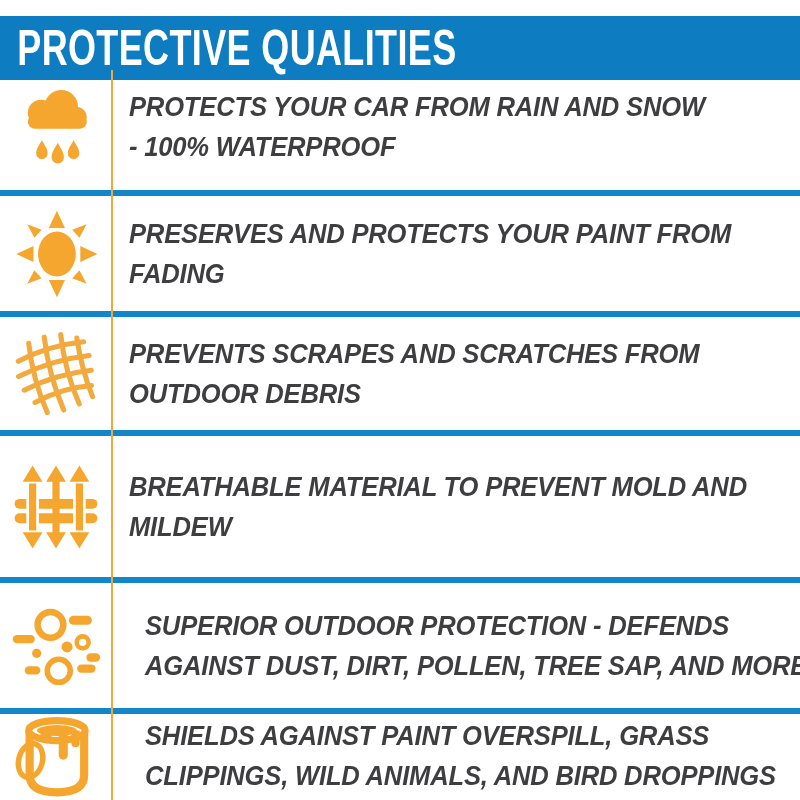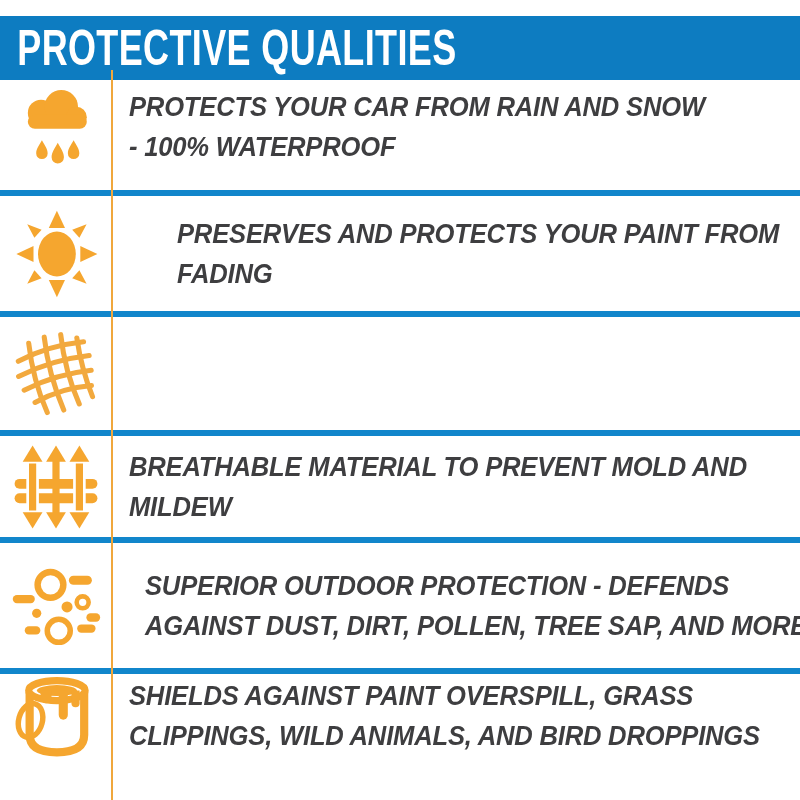--- a/index.html
+++ b/index.html
@@ -12,25 +12,25 @@
     background:#0d7cc1; display:flex; align-items:center; z-index:2;
   }
   .header .title {
     margin:0; padding-left:24px; color:#ffffff; font-size:50px; font-weight:bold;
     white-space:nowrap; transform:scaleX(0.72); transform-origin:left center;
     letter-spacing:0.5px;
   }
   .rows { position:absolute; top:64px; left:0; width:800px; }
   .row { display:flex; align-items:center; background:#ffffff; }
   .row-1 { height:126px; }
-  .row-2 { height:115px;gap:48px; }
+  .row-2 { height:115px; }
   .row-3 { height:113px; }
-  .row-4 { height:101px; }
+  .row-4 { height:141px; }
   .row-5 { height:125px;gap:16px; }
-  .row-6 { height:83px; }
+  .row-6 { height:83px;gap:16px; }
   .icon-cell {
     width:112px; flex:0 0 112px; display:flex;
     justify-content:center; align-items:center;
   }
   .text-cell { flex:1; padding-left:17px; padding-right:22px; overflow:visible; }
   .text-cell p {
     margin:0; font-size:27.5px; font-weight:bold; font-style:italic;
     color:#3e3e40; line-height:40px; white-space:nowrap;
     transform:scaleX(0.93); transform-origin:left center; letter-spacing:-0.2px;
   }
@@ -102,20 +102,24 @@
             <path d="M10,42 Q50,34 90,40"></path>
             <path d="M12,58 Q50,50 88,56"></path>
             <path d="M20,74 Q52,66 84,72"></path>
             <path d="M30,10 Q24,50 30,88"></path>
             <path d="M48,8 Q42,48 48,90"></path>
             <path d="M66,10 Q60,50 66,88"></path>
             <path d="M82,18 Q78,52 82,84"></path>
           </g>
         </svg>
       </div>
+      <div class="text-cell">
+        <p>PREVENTS SCRAPES AND SCRATCHES FROM</p>
+        <p>OUTDOOR DEBRIS</p>
+      </div>
     </section>
 
     <div class="divider"></div>
 
     <section class="row row-4">
       <div class="icon-cell">
         <svg width="90" height="92" viewBox="0 0 100 100" xmlns="http://www.w3.org/2000/svg">
           <g fill="#f5a62f" stroke="none">
             <line x1="50" y1="20" x2="50" y2="80" stroke="#f5a62f" stroke-width="8"></line>
             <polygon points="50,4 39,22 61,22"></polygon>

